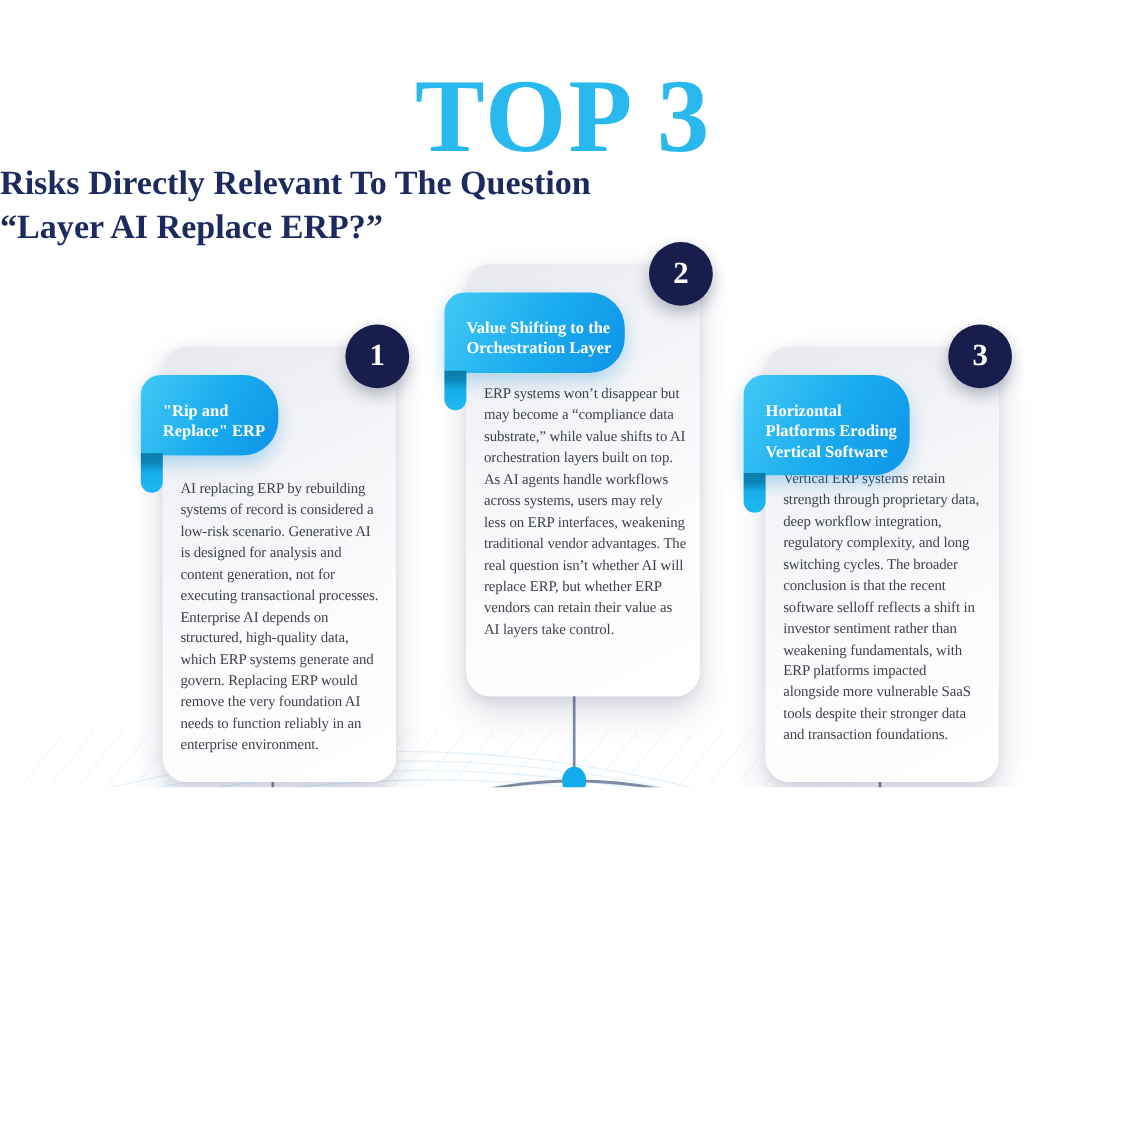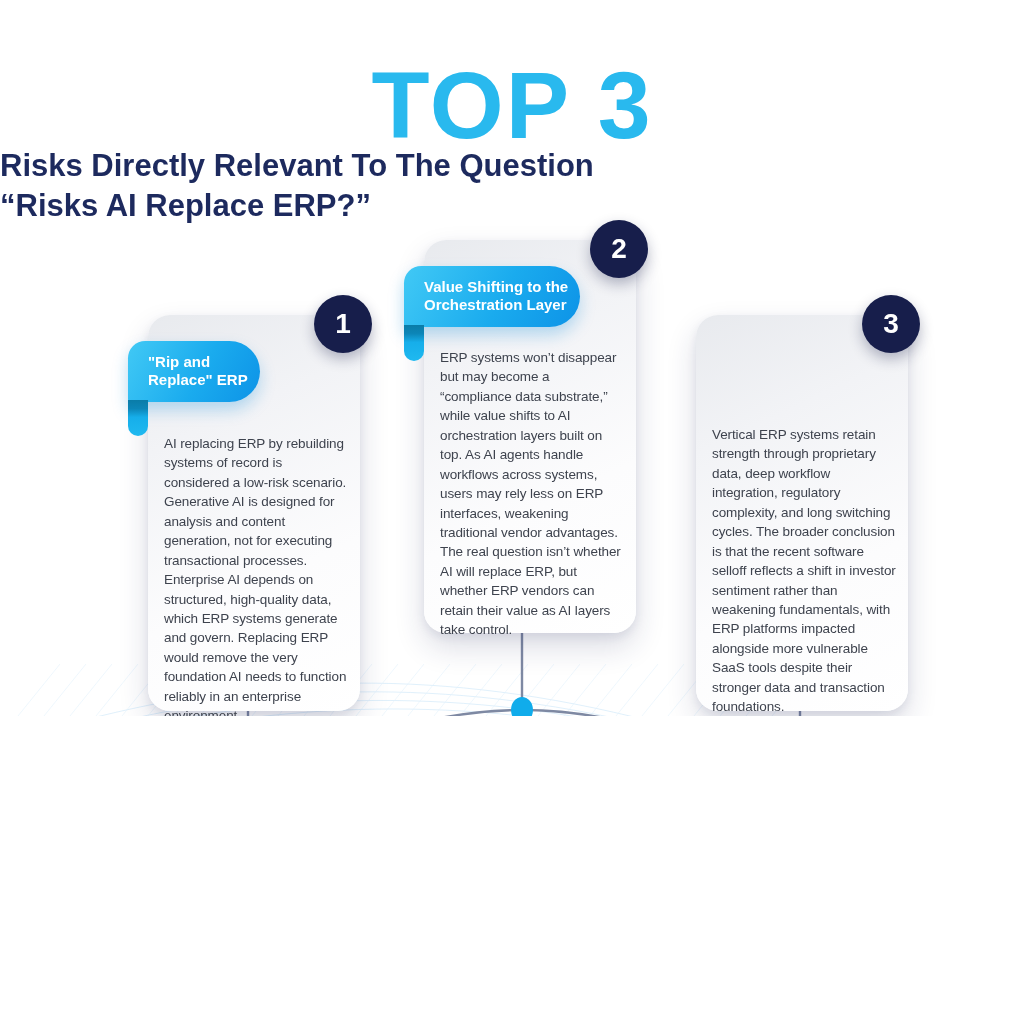--- a/index.html
+++ b/index.html
@@ -1,18 +1,18 @@
 <!DOCTYPE html>
 <html><head>
 <meta charset="utf-8">
 <style>
   html,body{margin:0;padding:0;background:#ffffff;}
   .poster{
     position:relative;width:1024px;height:716px;overflow:hidden;background:#ffffff;
-    font-family:Liberation Sans, sans-serif;
+    font-family:Liberation Serif, serif;
   }
   svg.layer{position:absolute;left:0;top:0;width:1024px;height:1024px;pointer-events:none;}
 
   
   .title{
     position:absolute;top:58px;left:0;right:0;text-align:center;
     font-size:95px;font-weight:bold;color:#29b9ee;letter-spacing:2px;line-height:1;
   }
   .sub1,.sub2{
     position:absolute;left:0;right:0;text-align:left;
@@ -34,21 +34,21 @@
   .badge{
     position:absolute;top:-20px;right:-12px;width:58px;height:58px;border-radius:50%;
     background:#171e4b;color:#ffffff;display:flex;align-items:center;justify-content:center;
     font-size:28px;font-weight:bold;z-index:5;box-shadow:0 6px 14px rgba(20,25,70,.3);
   }
 
   .tag{
     position:absolute;left:-20px;top:26px;z-index:4;max-width:206px;
     background:linear-gradient(118deg,#41c9f5 0%,#1aabee 55%,#0d93e7 100%);
     color:#ffffff;font-weight:bold;font-size:15px;line-height:1.22;
-    padding:12px 12px 12px 20px;border-radius:18px 32px 32px 3px;
+    padding:24px 12px 12px 20px;border-radius:18px 32px 32px 3px;
     box-shadow:0 8px 16px rgba(13,140,220,.28);
   }
   .tag-text{white-space:pre-line;}
   .tag::after{ 
     content:"";position:absolute;left:0;top:calc(100% - 2px);width:20px;height:36px;
     background:linear-gradient(180deg,#0a7ca8 0%,#0c86b8 24%,#16aeea 48%,#1fb9f0 100%);
     border-radius:0 0 12px 12px;z-index:-1;
   }
 
   .body{
@@ -168,21 +168,21 @@
       <path d="M 364 1060 L 684 664" stroke="#e3f1fc" fill="none" stroke-width="1" opacity="0.6"></path>
       <path d="M 390 1060 L 710 664" stroke="#e3f1fc" fill="none" stroke-width="1" opacity="0.6"></path>
       <path d="M 416 1060 L 736 664" stroke="#e3f1fc" fill="none" stroke-width="1" opacity="0.6"></path>
       <path d="M 442 1060 L 762 664" stroke="#e3f1fc" fill="none" stroke-width="1" opacity="0.6"></path>
       <path d="M 468 1060 L 788 664" stroke="#e3f1fc" fill="none" stroke-width="1" opacity="0.6"></path>
       <path d="M 494 1060 L 814 664" stroke="#e3f1fc" fill="none" stroke-width="1" opacity="0.6"></path>
     </svg>
 
   <div class="title">TOP 3</div>
   <div class="sub1">Risks Directly Relevant To The Question</div>
-  <div class="sub2">“Risks AI Replace ERP?”</div>
+  <div class="sub2">“Layer AI Replace ERP?”</div>
 
   <svg class="layer" viewBox="0 0 1024 1024">
     <path d="M140 885 Q522 535 905 885" fill="none" stroke="#7e89a3" stroke-width="2.4"></path>
     <line x1="248" y1="706" x2="248" y2="800" stroke="#7e89a3" stroke-width="2.4"></line>
     <line x1="522" y1="631" x2="522" y2="710" stroke="#7e89a3" stroke-width="2.4"></line>
     <line x1="800" y1="706" x2="800" y2="800" stroke="#7e89a3" stroke-width="2.4"></line>
     <ellipse cx="248" cy="800" rx="11" ry="13" fill="#10aceb"></ellipse>
     <ellipse cx="522" cy="710" rx="11" ry="13" fill="#10aceb"></ellipse>
     <ellipse cx="800" cy="800" rx="11" ry="13" fill="#10aceb"></ellipse>
   </svg>
@@ -200,20 +200,25 @@
     <div class="badge">2</div>
     <div class="tag">
       <div class="tag-text">Value Shifting to the
 Orchestration Layer</div>
     </div>
     <div class="body">ERP systems won’t disappear but may become a “compliance data substrate,” while value shifts to AI orchestration layers built on top. As AI agents handle workflows across systems, users may rely less on ERP interfaces, weakening traditional vendor advantages. The real question isn’t whether AI will replace ERP, but whether ERP vendors can retain their value as AI layers take control.</div>
   </div>
 
   <div class="card card3">
     <div class="badge">3</div>
+    <div class="tag">
+      <div class="tag-text">Horizontal
+Platforms Eroding
+Vertical Software</div>
+    </div>
     <div class="body">Vertical ERP systems retain strength through proprietary data, deep workflow integration, regulatory complexity, and long switching cycles. The broader conclusion is that the recent software selloff reflects a shift in investor sentiment rather than weakening fundamentals, with ERP platforms impacted alongside more vulnerable SaaS tools despite their stronger data and transaction foundations.</div>
   </div>
 
   <div class="footer-left">
     <div class="brand">ElevatIQ</div>
   </div>
 
   <div class="logo">
     <svg width="66" height="70" viewBox="0 0 64 68">
       <defs>

